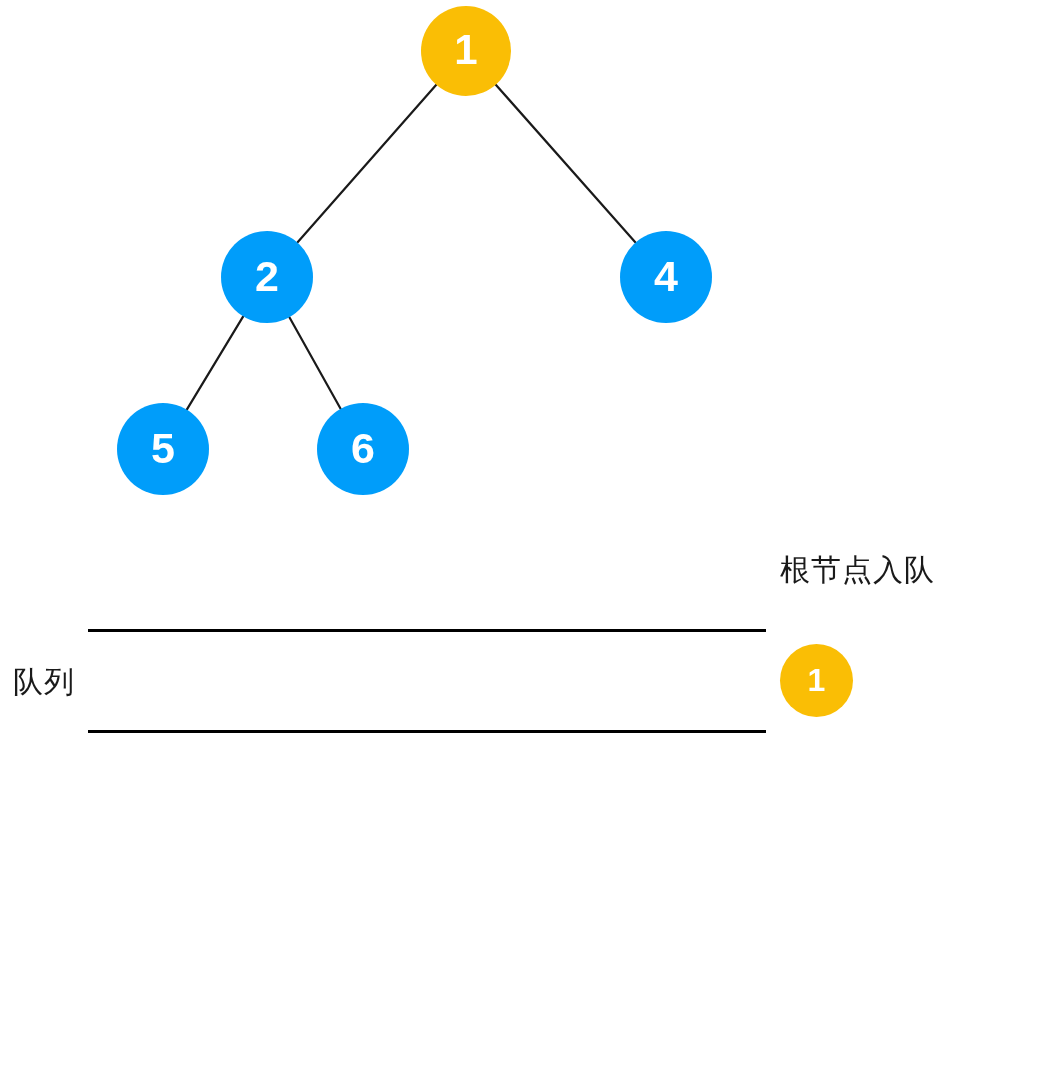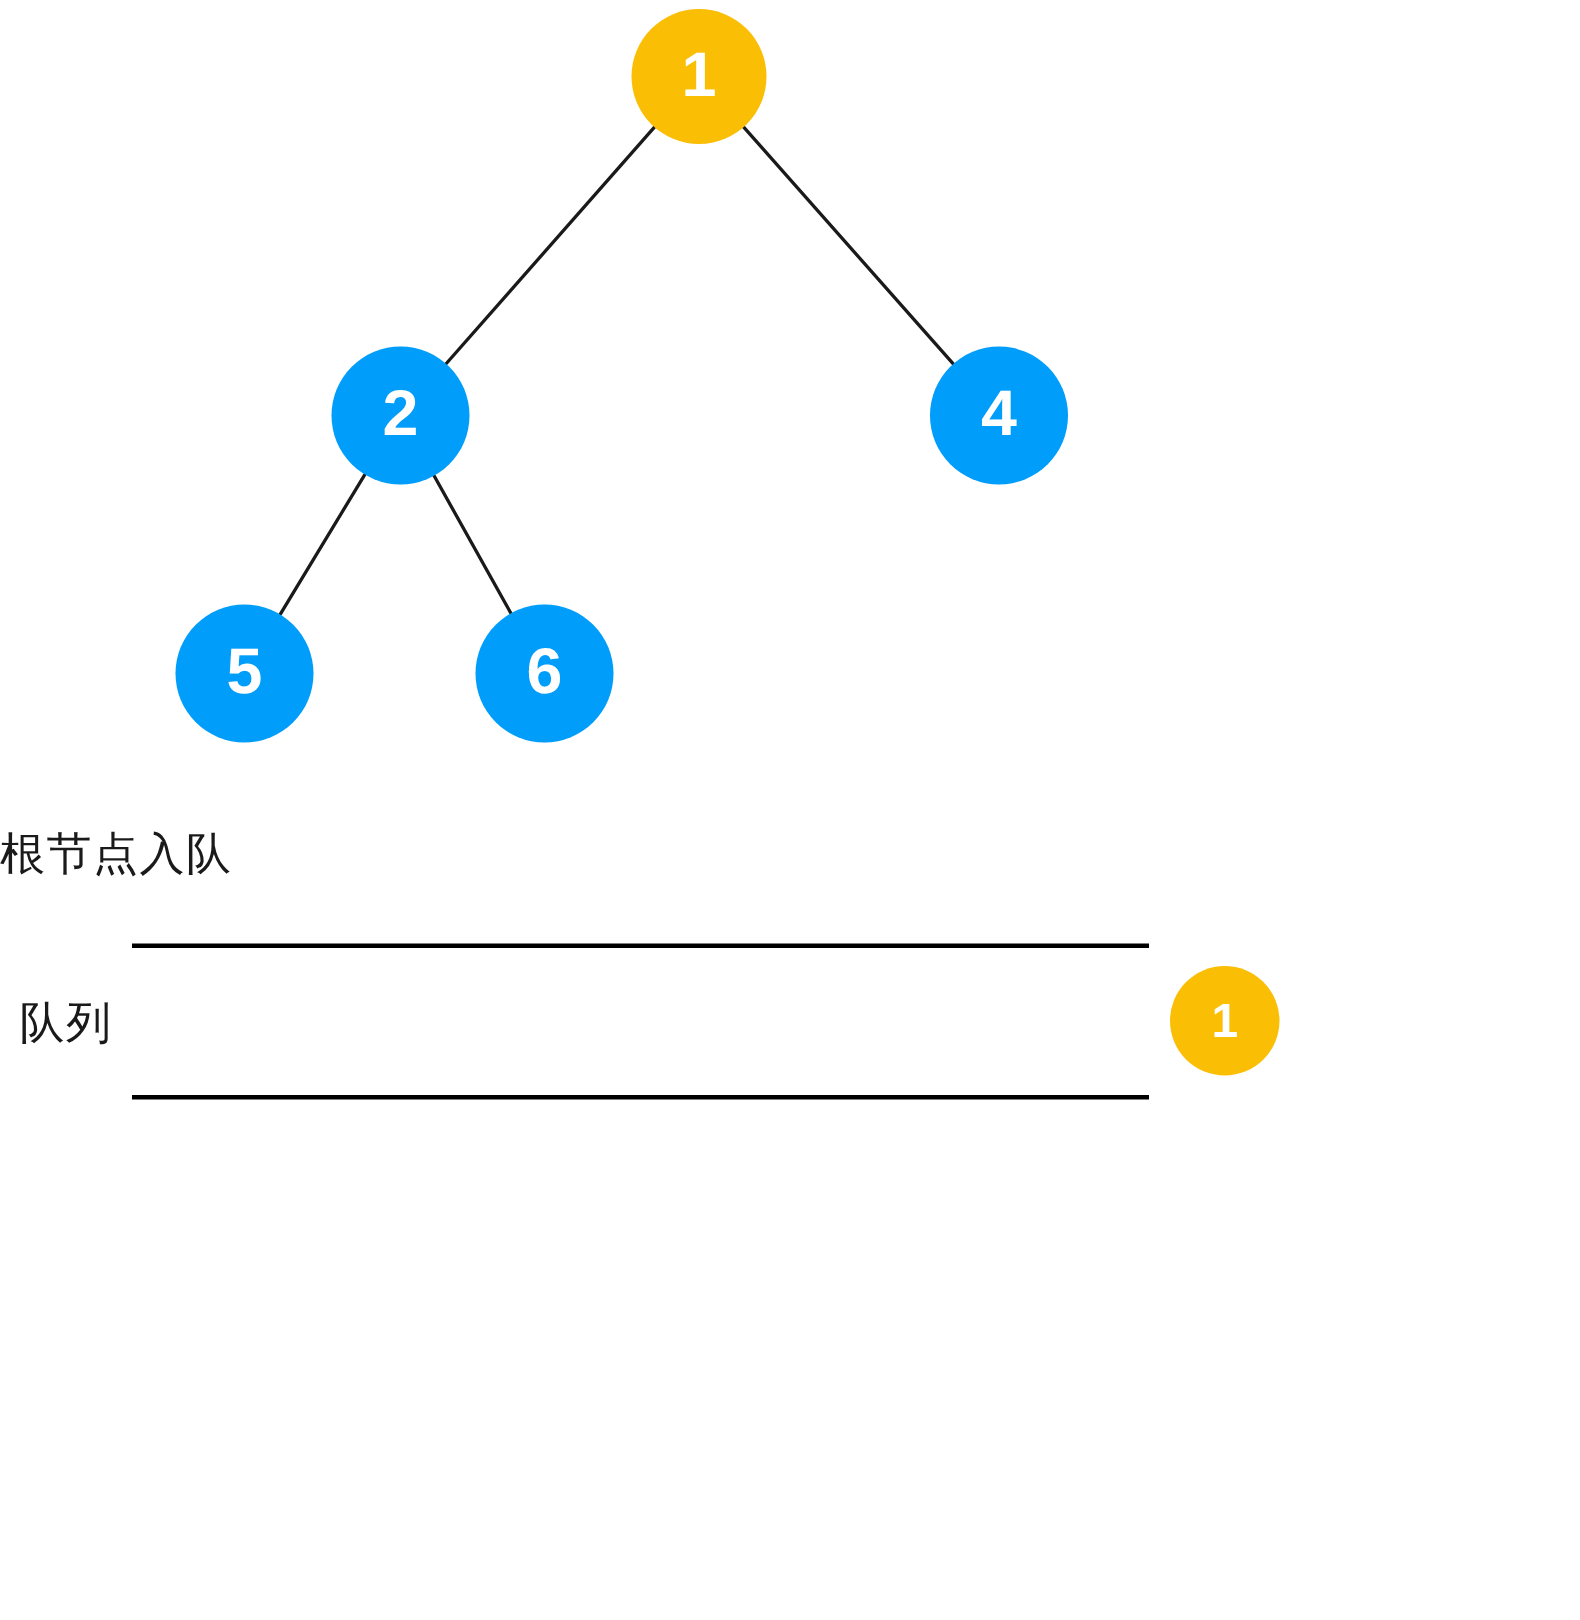--- a/index.html
+++ b/index.html
@@ -58,21 +58,21 @@
     display: block;
     transform: translateY(-1px);
   }
 
   
   #caption {
     position: absolute;
     top: 550px;
     left: 0;
     width: 935px;
-    text-align: left;
+    text-align: right;
     font-size: 30px;
     color: #1a1a1a;
     letter-spacing: 1px;
     line-height: 40px;
   }
 
   
   #queue-area {
     position: absolute;
     left: 0;

